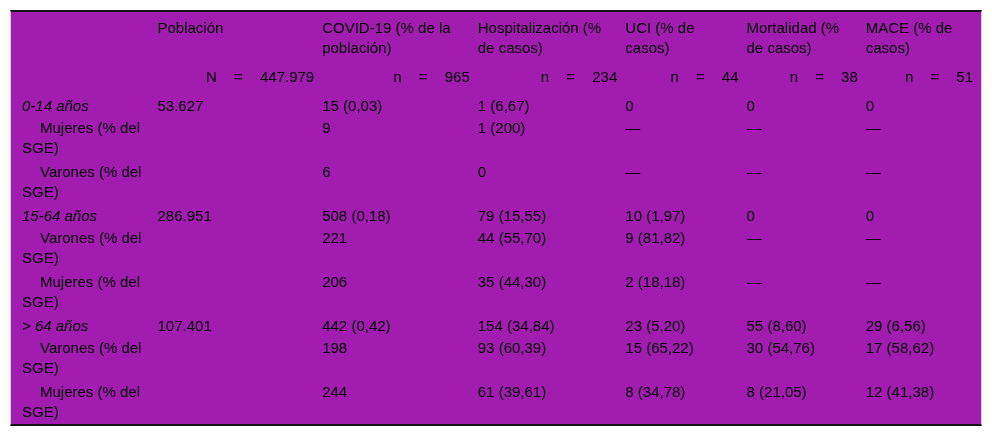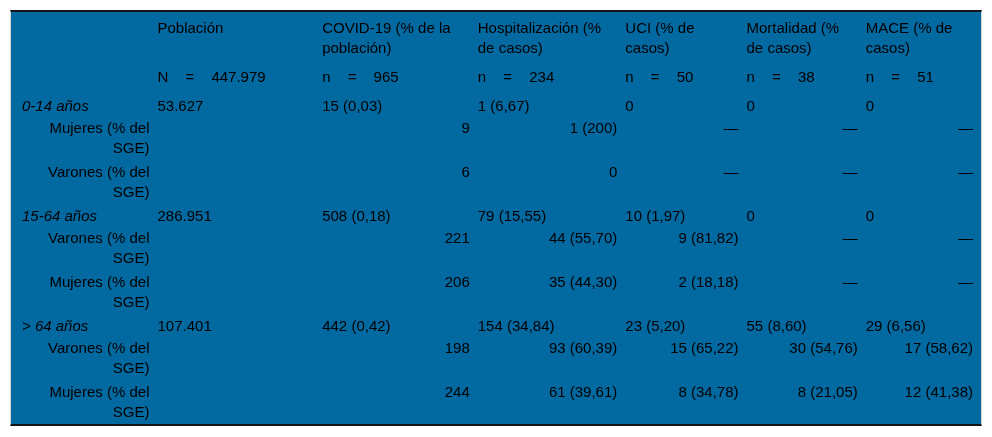--- a/index.html
+++ b/index.html
@@ -19,21 +19,21 @@
     position: absolute;
     left: 10px;
     top: 10px;
     width: 972px;
     min-height: 410px;
     box-sizing: border-box;
     border-top: 2px solid #141414;
     border-bottom: 2px solid #141414;
     border-left: 1px solid #d4d4d4;
     border-right: 1px solid #d4d4d4;
-    background: #0369a1;
+    background: #a21caf;
   }
   table {
     border-collapse: collapse;
     width: 100%;
     table-layout: fixed;
   }
   th, td {
     font-weight: normal;
     font-size: 15px;
     line-height: 20px;
@@ -42,26 +42,27 @@
     padding: 0 8px 0 0;
     overflow: hidden;
   }
   thead th.col-header {
     padding-top: 6px;
     padding-bottom: 9px;
   }
   tr.counts-row td {
     padding-bottom: 7px;
     word-spacing: 13px;
+    text-align: right;
   }
   tbody td { padding-top: 2px; }
   td.first-col, th.first-col { padding-left: 11px; }
   tr.group-row td.first-col { font-style: italic; }
   tr.sub-row td.first-col { text-indent: 18px; }
-  tr.sub-row td { padding-bottom: 2px; text-align: right; }
+  tr.sub-row td { padding-bottom: 2px; }
 </style>
 </head>
 <body>
 
 <div class="table-wrap">
   <table>
     <colgroup>
       <col style="width:145px">
       <col style="width:163px">
       <col style="width:154px">
@@ -78,21 +79,21 @@
           <th class="col-header">Hospitalización (% de casos)</th>
           <th class="col-header">UCI (% de casos)</th>
           <th class="col-header">Mortalidad (% de casos)</th>
           <th class="col-header">MACE (% de casos)</th>
         </tr>
         <tr class="counts-row">
           <td class="first-col"></td>
           <td class="">N = 447.979</td>
           <td class="">n = 965</td>
           <td class="">n = 234</td>
-          <td class="">n = 50</td>
+          <td class="">n = 44</td>
           <td class="">n = 38</td>
           <td class="">n = 51</td>
         </tr>
       </thead>
     <tbody>
         <tr class="group-row">
           <td class="first-col">0-14 años</td>
           <td>53.627</td>
           <td>15 (0,03)</td>
           <td>1 (6,67)</td>

